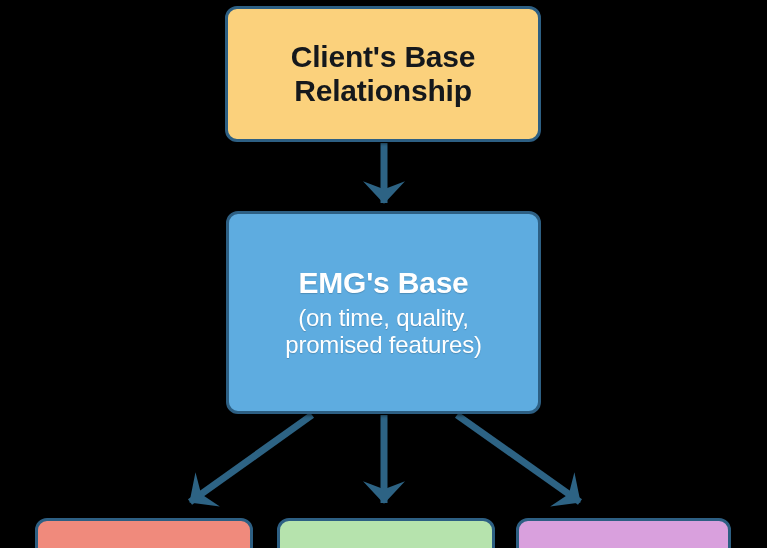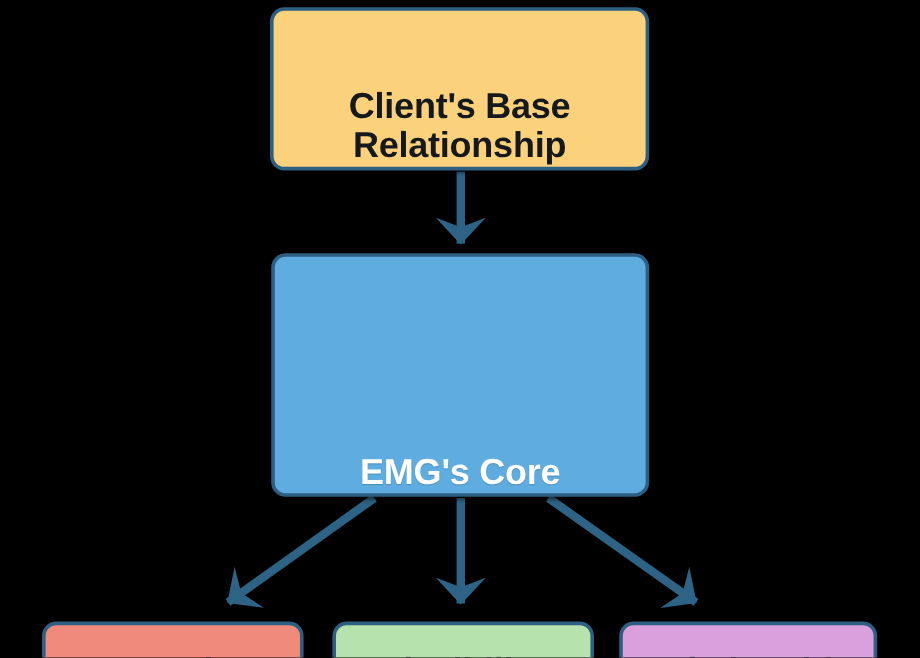--- a/index.html
+++ b/index.html
@@ -13,21 +13,21 @@
   #stage{position:absolute;left:0;top:0;width:767px;height:548px;}
 
   .node{
     position:absolute;
     box-sizing:border-box;
     border:3px solid #2d5f83;
     border-radius:12px;
     display:flex;
     flex-direction:column;
     align-items:center;
-    justify-content:flex-end;
+    justify-content:center;
     text-align:center;
     line-height:1.12;
     box-shadow:0 2px 3px rgba(0,0,0,0.45);
   }
 
   
   #node-expectations{
     left:225px; top:6px; width:316px; height:136px;
     background:#fbd17c;
     color:#15181c;
@@ -117,21 +117,25 @@
     </g>
   </svg>
 
   <div class="node" id="node-expectations">
     <span class="l">Client's Base</span>
     <span class="l">Relationship</span>
   </div>
 
   <div class="node" id="node-delivery">
     <div class="title">
-      <span class="l">EMG's Core</span>
+      <span class="l">EMG's Base</span>
+    </div>
+    <div class="sub">
+      <span class="l">(on time, quality,</span>
+      <span class="l">promised features)</span>
     </div>
   </div>
 
   <div class="leaf" id="leaf-proactive">
     <span>Proactive</span>
   </div>
 
   <div class="leaf" id="leaf-flexibility">
     <span>Flexibility</span>
   </div>

